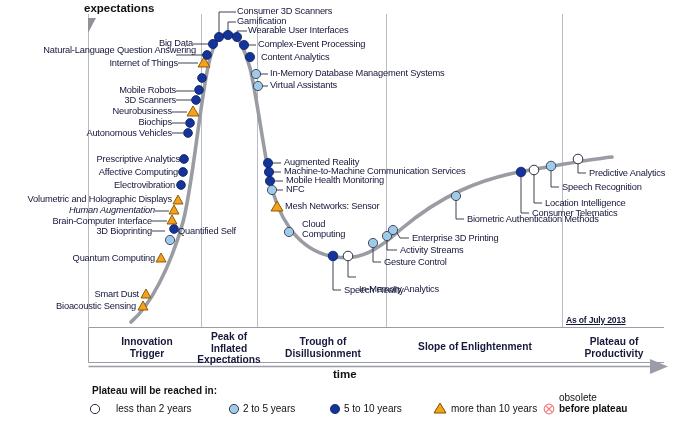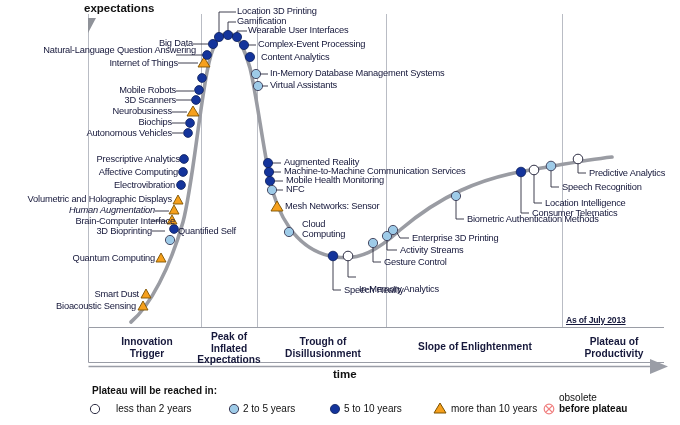--- a/index.html
+++ b/index.html
@@ -224,42 +224,42 @@
     <div>Disillusionment</div>
   </div>
   <div class="phase" style="left:388px;top:341px;width:174px;">
     <div>Slope of Enlightenment</div>
   </div>
   <div class="phase" style="left:564px;top:336px;width:100px;">
     <div>Plateau of</div>
     <div>Productivity</div>
   </div>
 
-  <div class="lbl" style="left:237px;top:6px;">Location 3D Printing</div>
+  <div class="lbl" style="left:237px;top:6px;">Consumer 3D Scanners</div>
   <div class="lbl" style="left:237px;top:16px;">Gamification</div>
   <div class="lbl" style="left:248px;top:25px;">Wearable User Interfaces</div>
   <div class="lbl" style="left:258px;top:39px;">Complex-Event Processing</div>
   <div class="lbl" style="left:261px;top:52px;">Content Analytics</div>
   <div class="lbl" style="left:270px;top:68px;">In-Memory Database Management Systems</div>
   <div class="lbl" style="left:270px;top:80px;">Virtual Assistants</div>
 
   <div class="lbl r" style="left:0px;top:38px;width:193px;">Big Data</div>
   <div class="lbl r" style="left:0px;top:45px;width:196px;">Natural-Language Question Answering</div>
   <div class="lbl r" style="left:0px;top:58px;width:178px;">Internet of Things</div>
   <div class="lbl r" style="left:0px;top:85px;width:176px;">Mobile Robots</div>
   <div class="lbl r" style="left:0px;top:95px;width:176px;">3D Scanners</div>
   <div class="lbl r" style="left:0px;top:106px;width:172px;">Neurobusiness</div>
   <div class="lbl r" style="left:0px;top:117px;width:172px;">Biochips</div>
   <div class="lbl r" style="left:0px;top:128px;width:172px;">Autonomous Vehicles</div>
   <div class="lbl r" style="left:0px;top:154px;width:180px;">Prescriptive Analytics</div>
   <div class="lbl r" style="left:0px;top:167px;width:178px;">Affective Computing</div>
   <div class="lbl r" style="left:0px;top:180px;width:175px;">Electrovibration</div>
   <div class="lbl r" style="left:0px;top:194px;width:172px;">Volumetric and Holographic Displays</div>
   <div class="lbl r" style="left:0px;top:205px;width:155px;font-style:italic;">Human Augmentation</div>
-  <div class="lbl r" style="left:0px;top:216px;width:152px;margin-left:23px;">Brain-Computer Interface</div>
+  <div class="lbl r" style="left:0px;top:216px;width:152px;">Brain-Computer Interface</div>
   <div class="lbl r" style="left:0px;top:226px;width:152px;">3D Bioprinting</div>
   <div class="lbl" style="left:178px;top:226px;">Quantified Self</div>
   <div class="lbl r" style="left:0px;top:253px;width:155px;">Quantum Computing</div>
   <div class="lbl r" style="left:0px;top:289px;width:139px;">Smart Dust</div>
   <div class="lbl r" style="left:0px;top:301px;width:136px;">Bioacoustic Sensing</div>
 
   <div class="lbl" style="left:284px;top:157px;">Augmented Reality</div>
   <div class="lbl" style="left:284px;top:166px;">Machine-to-Machine Communication Services</div>
   <div class="lbl" style="left:286px;top:175px;">Mobile Health Monitoring</div>
   <div class="lbl" style="left:286px;top:184px;">NFC</div>

